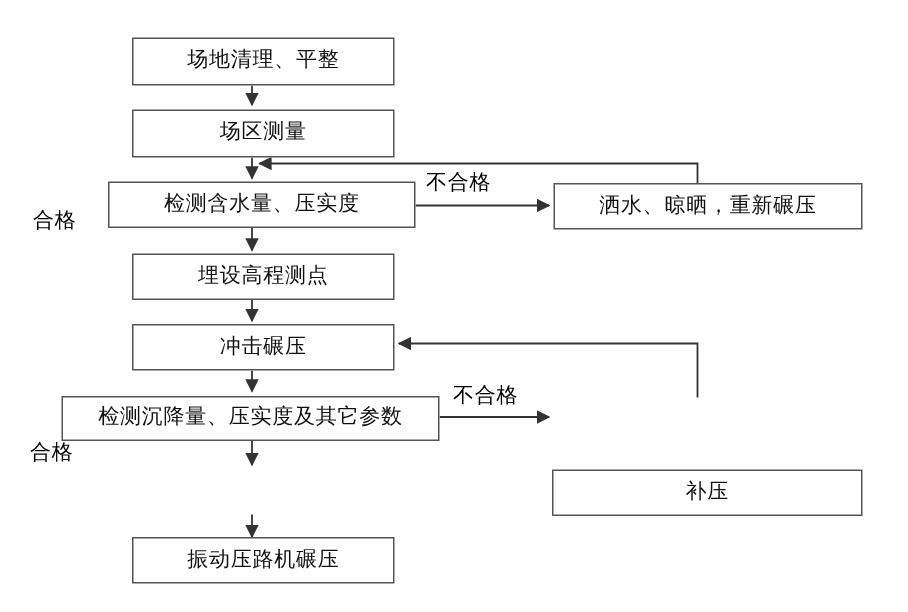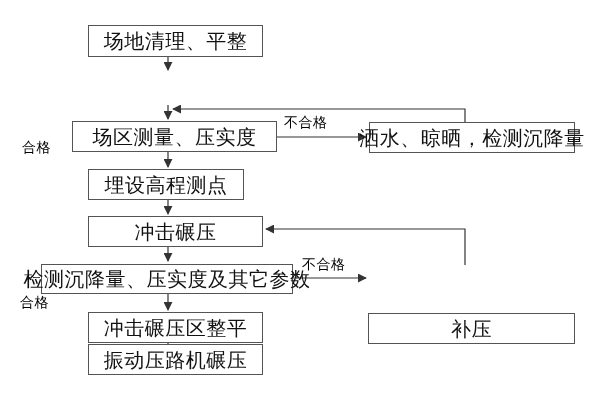--- a/index.html
+++ b/index.html
@@ -24,21 +24,21 @@
     pointer-events: none;
   }
   .node {
     position: absolute;
     box-sizing: border-box;
     border: 1px solid #545454;
     background: #ffffff;
     display: flex;
     align-items: center;
     justify-content: center;
-    font-size: 20px;
+    font-size: 14px;
     line-height: 1;
     color: #111111;
     letter-spacing: 0.5px;
     white-space: nowrap;
   }
   .edge-label {
     position: absolute;
     font-size: 14px;
     line-height: 1;
     color: #000000;
@@ -67,36 +67,36 @@
       <path d="M168 247 V261" marker-end="url(#arr)"></path>
       <path d="M293 278 H366" marker-end="url(#arr)"></path>
       <path d="M465 265 V229 H266" marker-end="url(#arr)"></path>
       <path d="M168 294 V310" marker-end="url(#arr)"></path>
       <path d="M168 343 V358" marker-end="url(#arr)"></path>
     </g>
   </svg>
 
   <div class="node" style="left:88px;  top:25px;  width:175px; height:32px;">场地清理、平整</div>
 
+  <div class="node" style="left:88px;  top:73px;  width:175px; height:32px;">场区测量</div>
 
-  <div class="node" style="left:72px;  top:121px; width:205px; height:31px;">场区测量、压实度</div>
+  <div class="node" style="left:72px;  top:121px; width:205px; height:31px;">检测含水量、压实度</div>
 
-  <div class="node" style="left:369px; top:122px; width:206px; height:31px;">洒水、晾晒，检测沉降量</div>
+  <div class="node" style="left:369px; top:122px; width:206px; height:31px;">洒水、晾晒，重新碾压</div>
 
-  <div class="node" style="left:88px;  top:169px; width:156px; height:31px;">埋设高程测点</div>
+  <div class="node" style="left:88px;  top:169px; width:175px; height:31px;">埋设高程测点</div>
 
   <div class="node" style="left:88px;  top:216px; width:175px; height:31px;text-align:right;">冲击碾压</div>
 
   <div class="node" style="left:41px;  top:264px; width:252px; height:30px;">检测沉降量、压实度及其它参数</div>
 
   <div class="node" style="left:368px; top:265px; width:207px; height:31px;margin-top:48px;">补压</div>
 
-  <div class="node" style="left:88px;  top:312px; width:175px; height:31px;">冲击碾压区整平</div>
 
-  <div class="node" style="left:88px;  top:344px; width:175px; height:31px;">振动压路机碾压</div>
+  <div class="node" style="left:88px;  top:358px; width:175px; height:31px;">振动压路机碾压</div>
 
   <div class="edge-label" style="left:22px;  top:141px;">合格</div>
 
   <div class="edge-label" style="left:284px; top:116px;">不合格</div>
 
   <div class="edge-label" style="left:302px; top:258px;">不合格</div>
 
   <div class="edge-label" style="left:20px;  top:296px;">合格</div>
 
 </div>

